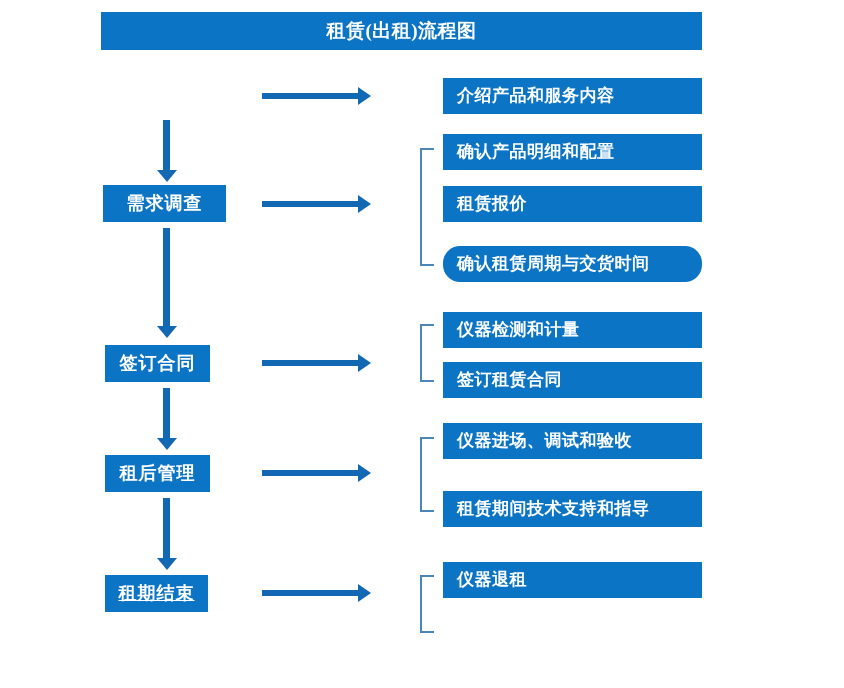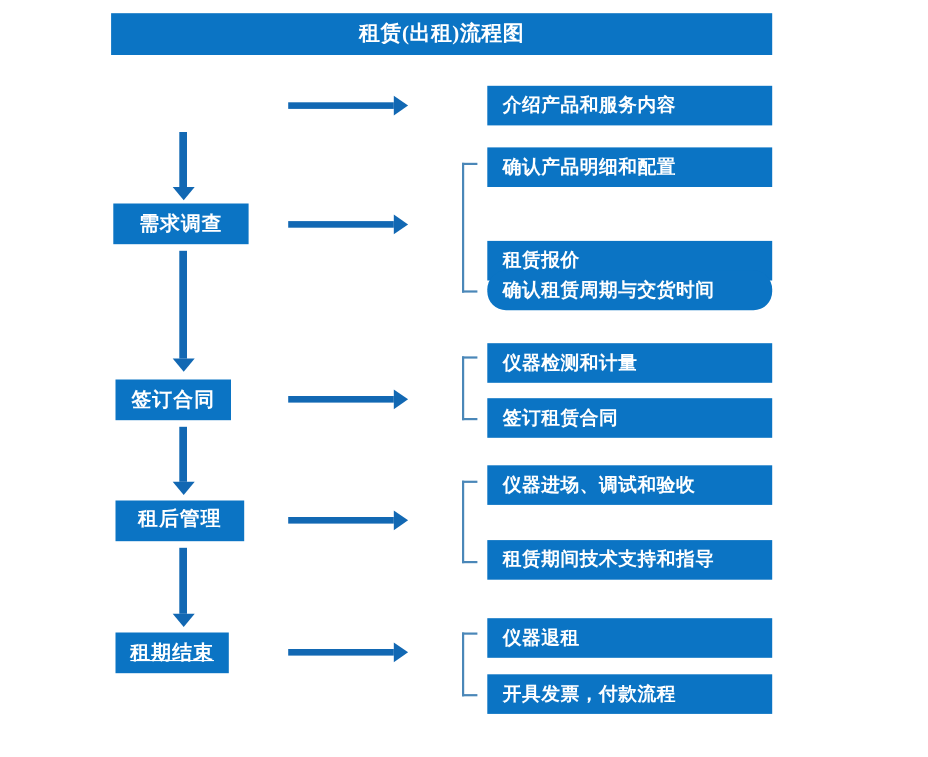--- a/index.html
+++ b/index.html
@@ -122,21 +122,21 @@
 
 <div id="canvas">
 
   <div class="title-bar">租赁(出租)流程图</div>
 
 
   <div class="stage-box" style="left:103px; top:185px; width:123px; height:37px; line-height:37px;">需求调查</div>
 
   <div class="stage-box" style="left:105px; top:345px; width:105px; height:37px; line-height:37px;">签订合同</div>
 
-  <div class="stage-box" style="left:105px; top:455px; width:117px; height:37px; line-height:37px;font-family:Liberation Mono, monospace;">租后管理</div>
+  <div class="stage-box" style="left:105px; top:455px; width:105px; height:37px; line-height:37px;">租后管理</div>
 
   <div class="stage-box" style="left:105px; top:575px; width:103px; height:37px; line-height:37px;text-decoration:underline;">租期结束</div>
 
   <div class="arrow-right" style="left:262px; top:87px; width:109px;">
     <div class="shaft" style="width:96px;"></div>
     <div class="head" style="left:96px;"></div>
   </div>
   <div class="arrow-right" style="left:262px; top:195px; width:109px;">
     <div class="shaft" style="width:96px;"></div>
     <div class="head" style="left:96px;"></div>
@@ -173,29 +173,28 @@
 
   <div class="bracket" style="top:148px; height:118px;"></div>
   <div class="bracket" style="top:324px; height:58px;"></div>
   <div class="bracket" style="top:437px; height:75px;"></div>
   <div class="bracket" style="top:575px; height:58px;"></div>
 
   <div class="detail-box" style="top:78px;">介绍产品和服务内容</div>
 
   <div class="detail-box" style="top:134px;">确认产品明细和配置</div>
 
-  <div class="detail-box" style="top:186px;margin-top:33px;">租赁报价</div>
+  <div class="detail-box" style="top:186px;">租赁报价</div>
 
   <div class="detail-box" style="top:246px;border-radius:17px;">确认租赁周期与交货时间</div>
 
   <div class="detail-box" style="top:312px;">仪器检测和计量</div>
 
   <div class="detail-box" style="top:362px;">签订租赁合同</div>
 
   <div class="detail-box" style="top:423px;">仪器进场、调试和验收</div>
 
   <div class="detail-box" style="top:491px;">租赁期间技术支持和指导</div>
 
   <div class="detail-box" style="top:562px;">仪器退租</div>
 
-  <div class="detail-box" style="top:613px;">开具发票，付款流程</div>
 
 </div>
 
 </body></html>

